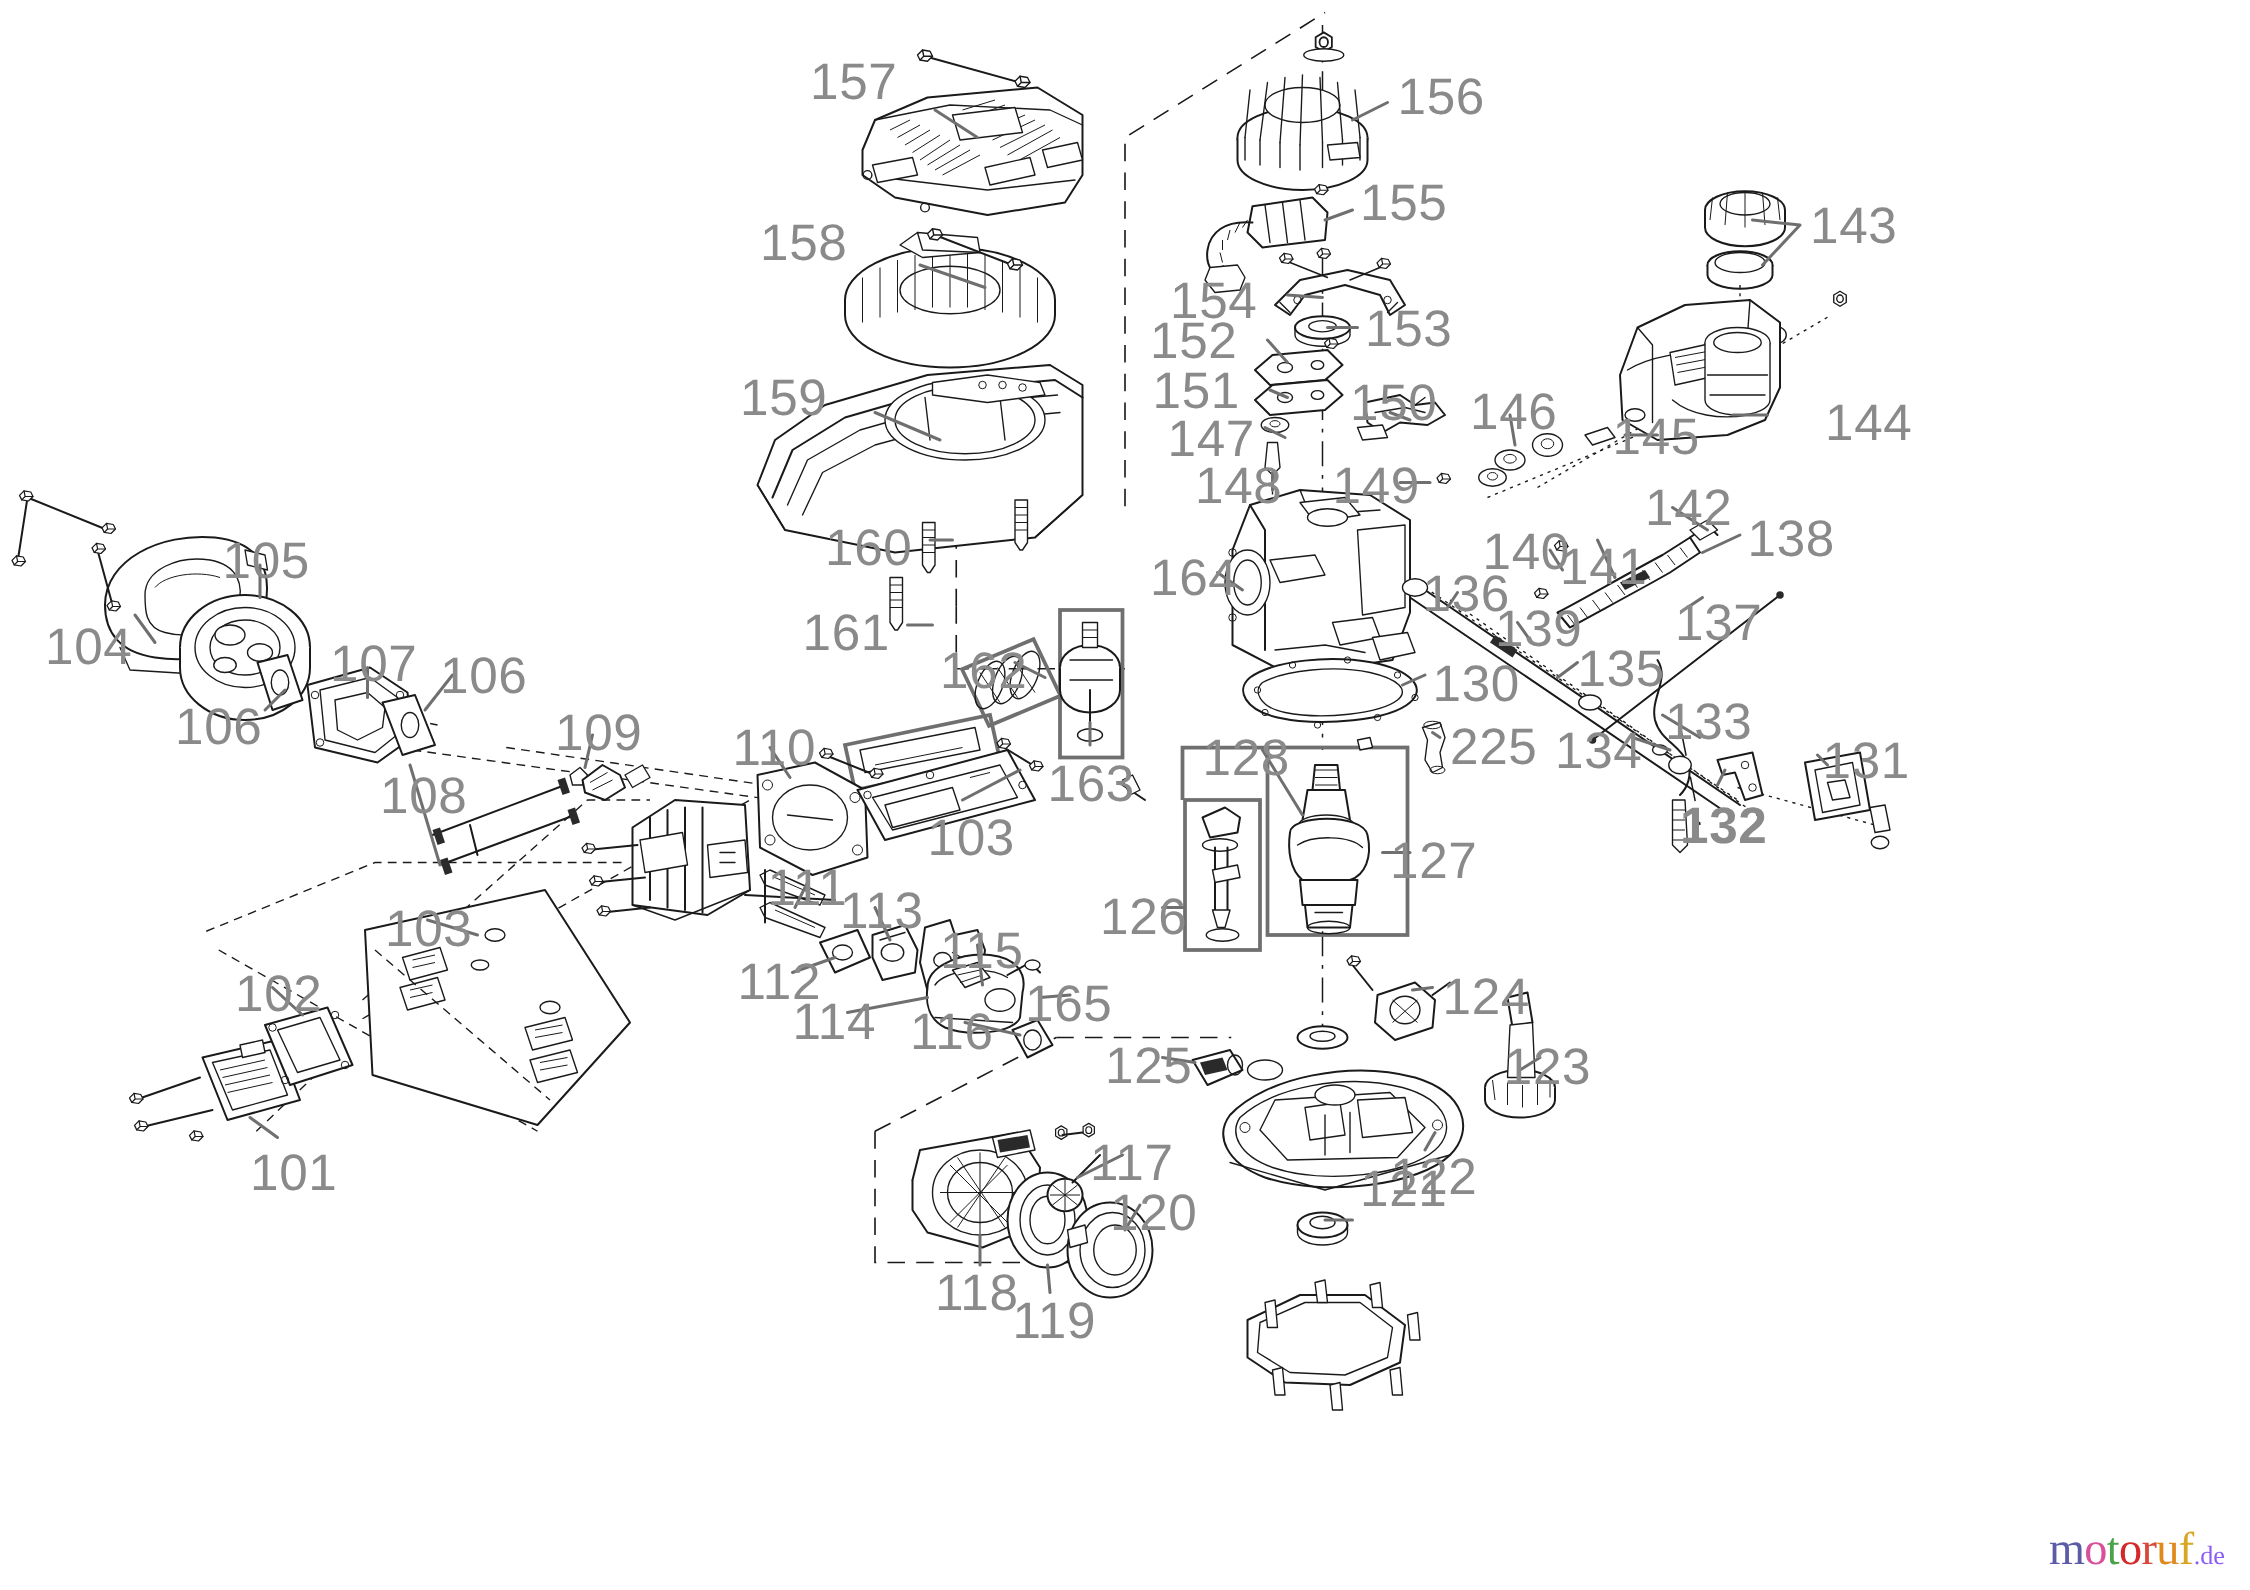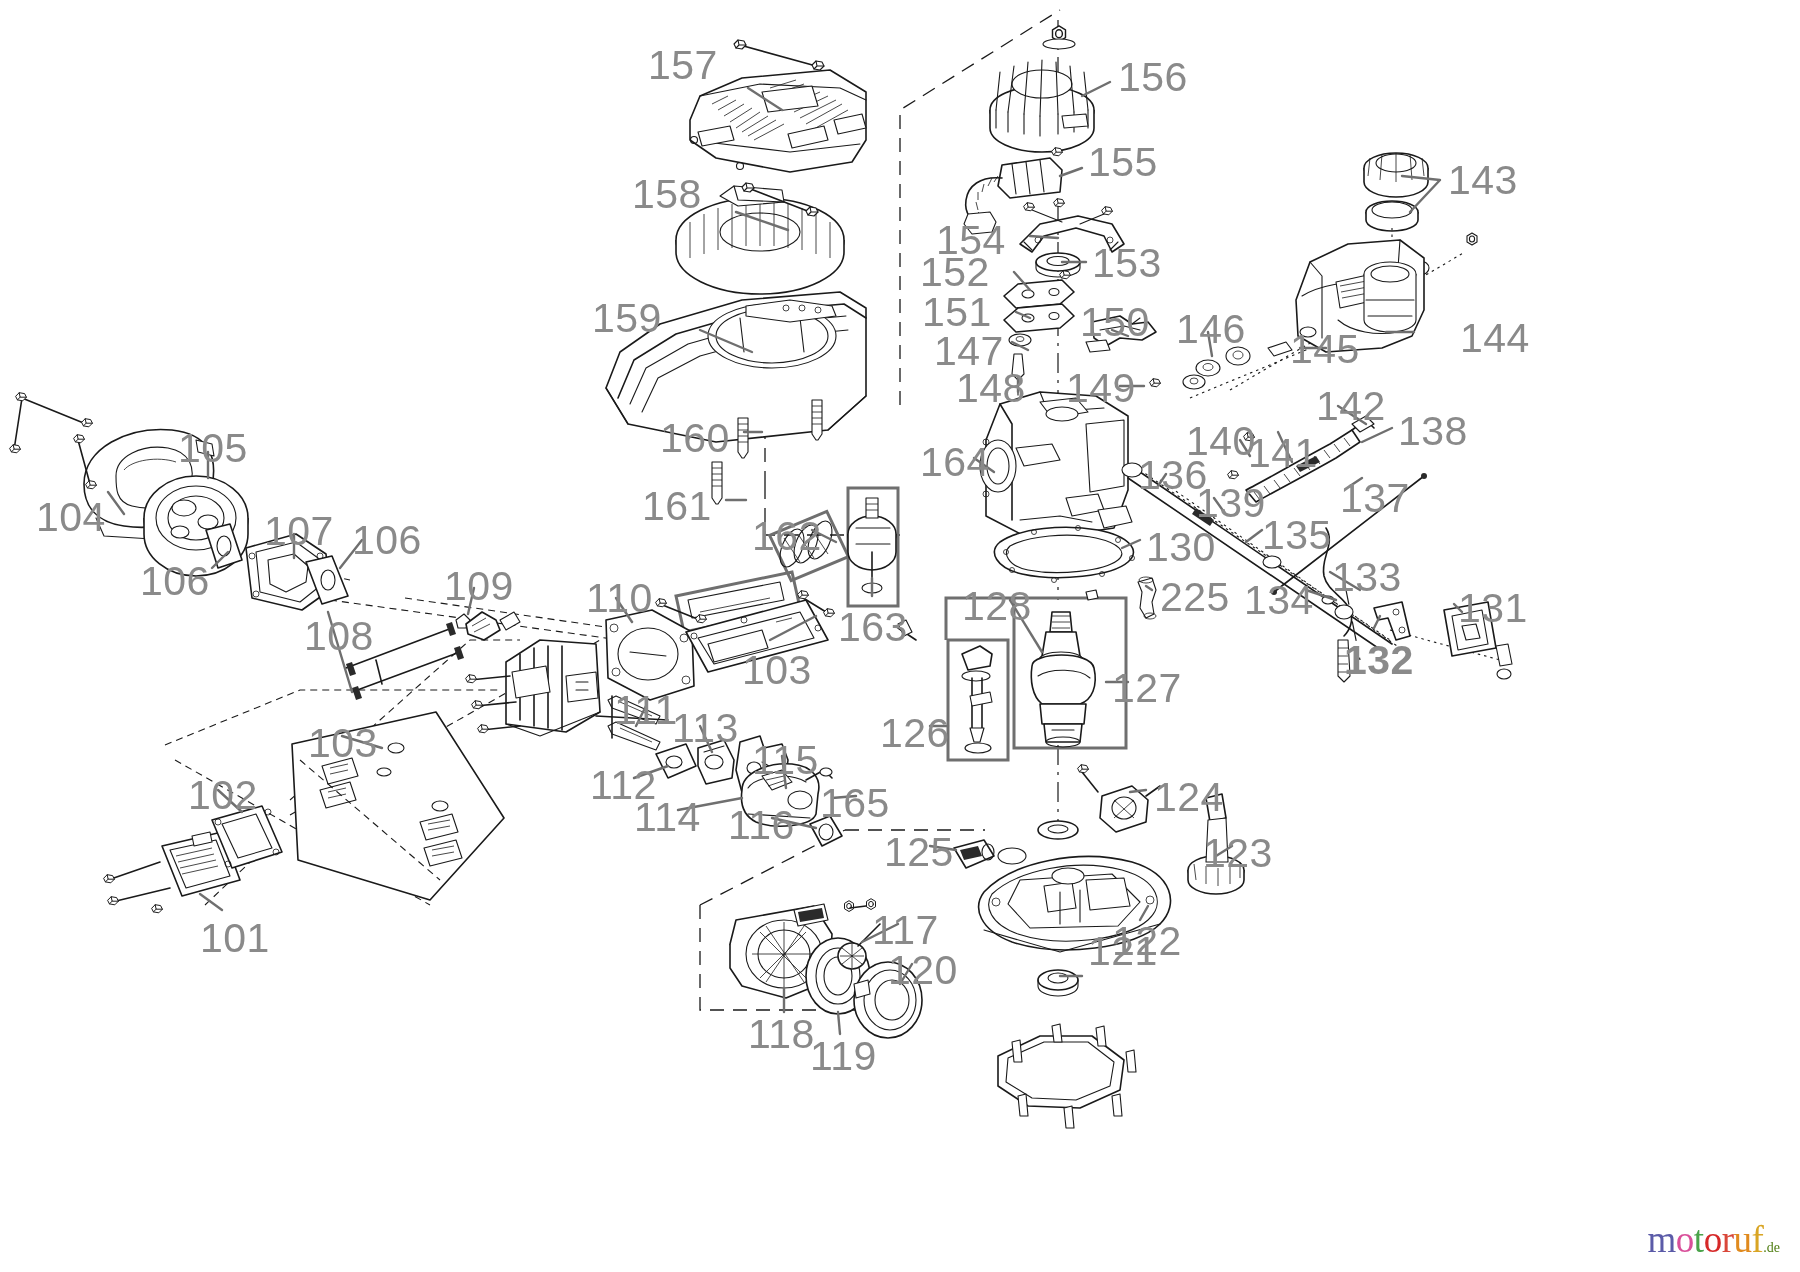--- a/index.html
+++ b/index.html
@@ -39,22 +39,22 @@
     right: 20px;
     bottom: 14px;
     font-family: "Liberation Serif", serif;
     font-size: 37px;
     letter-spacing: -0.5px;
     line-height: 1;
     white-space: nowrap;
   }
   #watermark span { display: inline; }
   .wm-de {
-    font-size: 14px;
-    color: #4d7c0f;
+    font-size: 21px;
+    color: #8b5cf6;
     letter-spacing: 0;
   }
 </style>
 </head>
 <body>
 
 <div id="page">
 
   <svg id="diagram-svg" viewBox="0 0 1800 1272" xmlns="http://www.w3.org/2000/svg">
     <defs>
@@ -766,21 +766,21 @@
       <path class="lead" d="M930 846 L956 850"></path>
       <path class="lead" d="M930 726 L948 726"></path>
       <path class="lead" d="M1106 682 L1128 682"></path>
       <path class="lead" d="M1010 600 L1042 652"></path>
     </g>
 
     <path class="boxg" d="M1014 598 L946 598 L946 640"></path>
   </svg>
 
   <div class="callout" style="left:648px; top:45px;">157</div>
-  <div class="callout" style="left:632px; top:174px;">158</div>
+  <div class="callout" style="left:608px; top:174px;">158</div>
   <div class="callout" style="left:592px; top:298px;">159</div>
   <div class="callout" style="left:660px; top:418px;">160</div>
   <div class="callout" style="left:642px; top:486px;">161</div>
   <div class="callout" style="left:1118px; top:57px;">156</div>
   <div class="callout" style="left:1088px; top:142px;">155</div>
   <div class="callout" style="left:936px; top:220px;">154</div>
   <div class="callout" style="left:1092px; top:243px;">153</div>
   <div class="callout" style="left:920px; top:252px;">152</div>
   <div class="callout" style="left:922px; top:292px;">151</div>
   <div class="callout" style="left:1080px; top:302px;">150</div>

